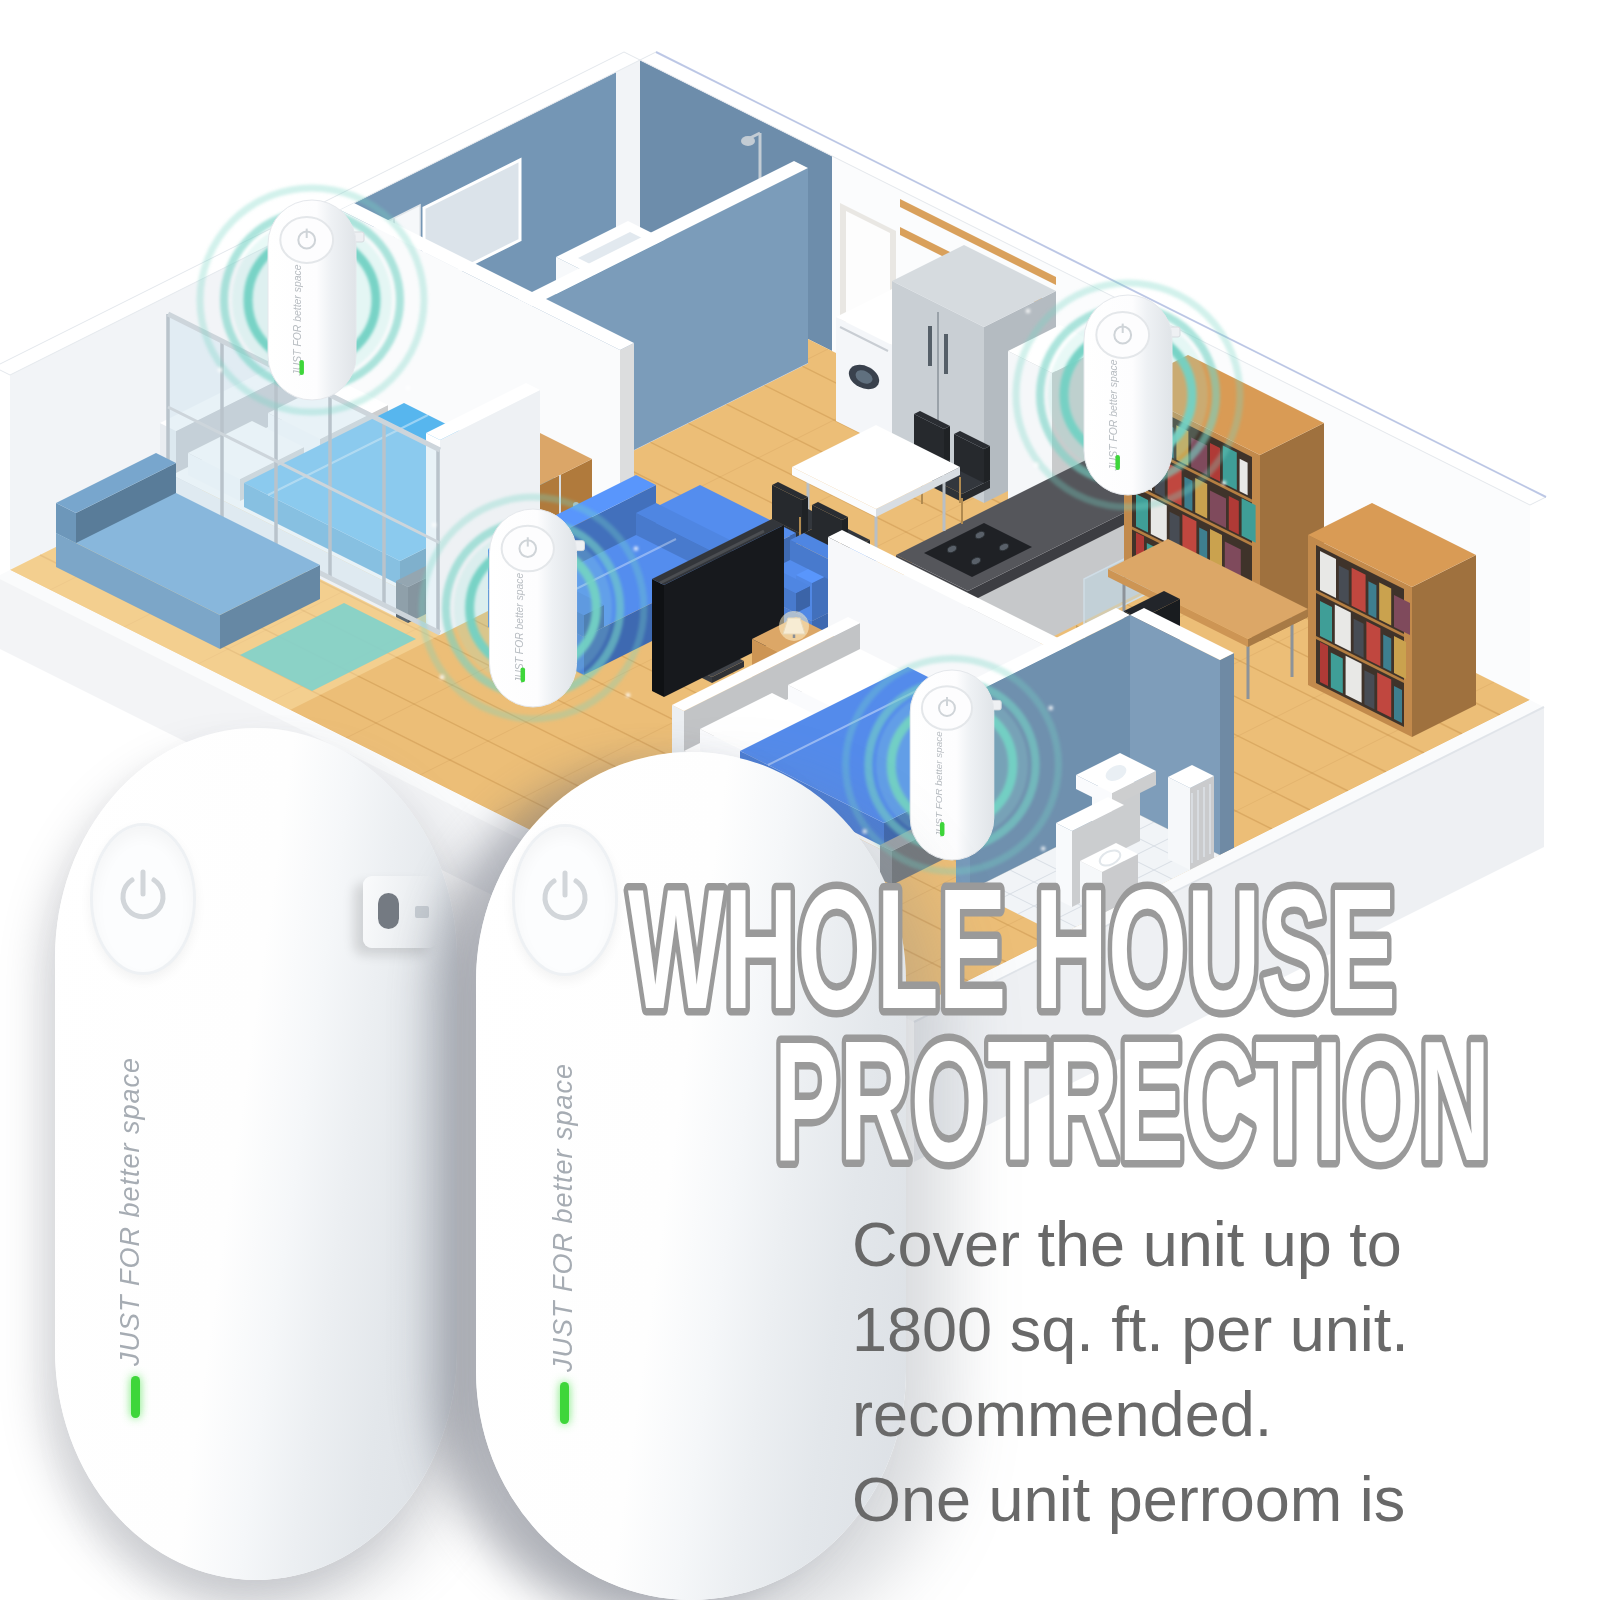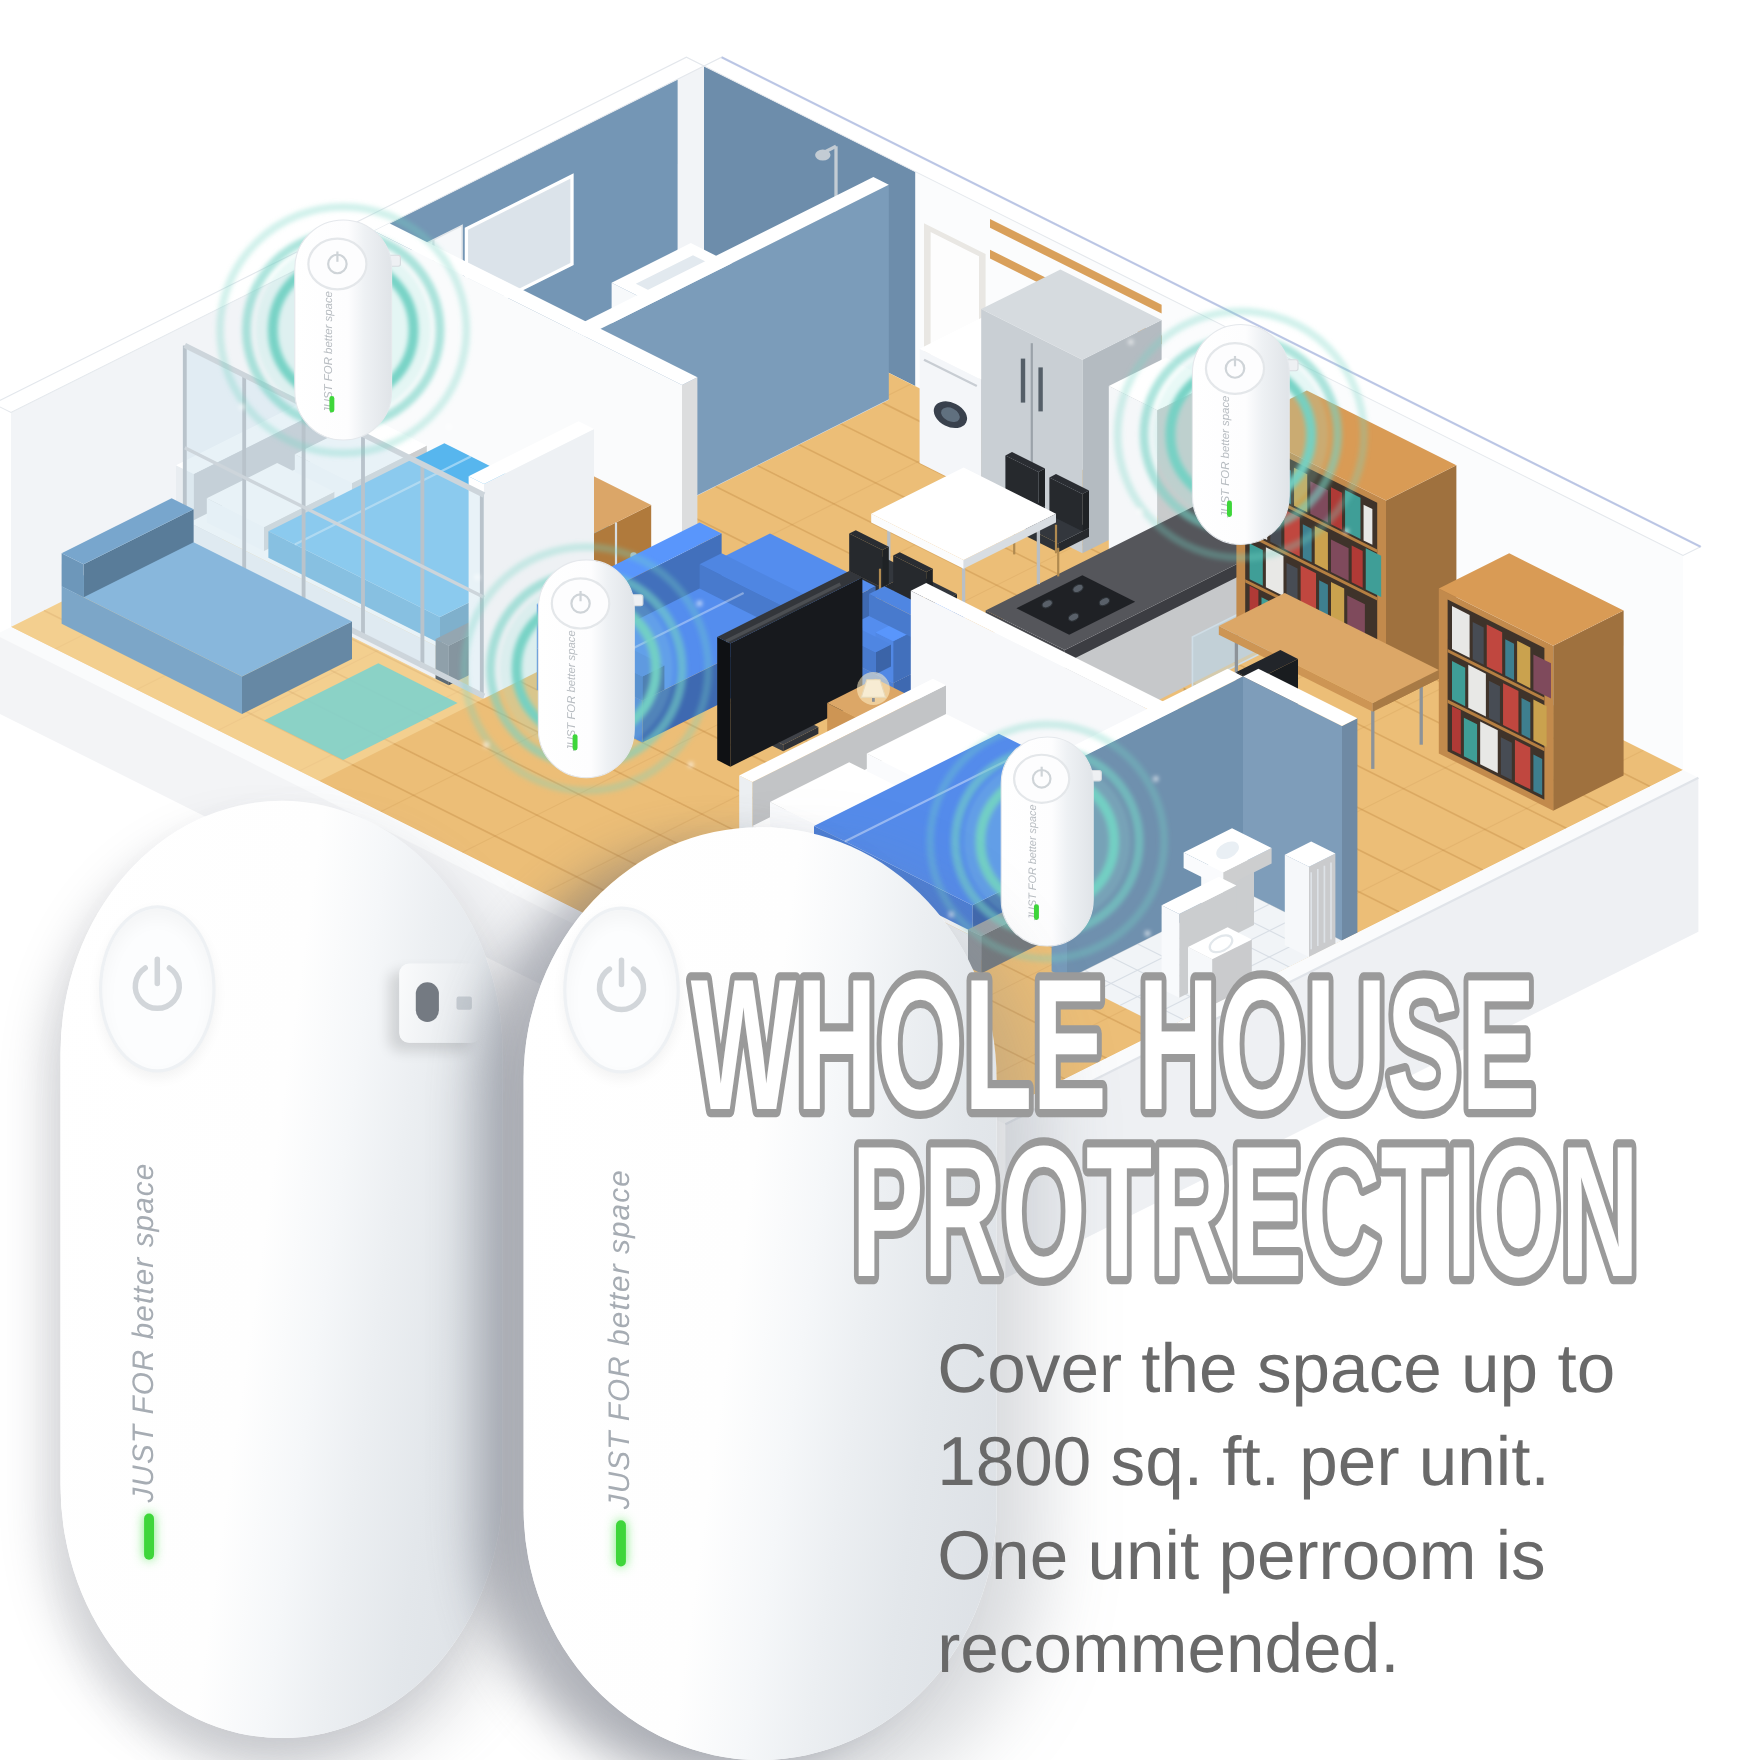--- a/index.html
+++ b/index.html
@@ -673,18 +673,18 @@
     <div class="devlabel">JUST FOR better space</div>
     <div class="devled" style="background: rgb(62, 214, 58);"></div>
   </div>
 
   <svg id="headline-svg" width="1600" height="1600">
     <text x="1012" y="1008" font-size="170" text-anchor="middle" textLength="768" lengthAdjust="spacingAndGlyphs">WHOLE HOUSE</text>
     <text x="1132" y="1160" font-size="170" text-anchor="middle" textLength="716" lengthAdjust="spacingAndGlyphs">PROTRECTION</text>
   </svg>
 
   <div id="bodytext" style="color: rgb(105, 105, 105);">
-    <div>Cover the space up to</div>
+    <div>Cover the unit up to</div>
     <div>1800 sq. ft. per unit.</div>
+    <div>recommended.</div>
     <div>One unit perroom is</div>
-    <div>recommended.</div>
   </div>
 </div>
 
 </body></html>

